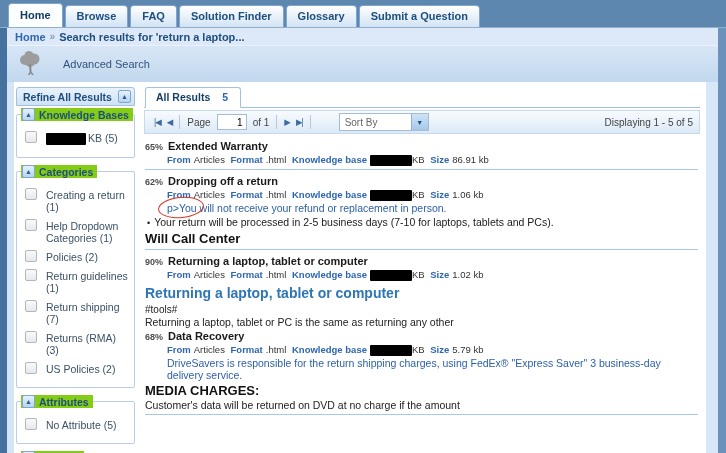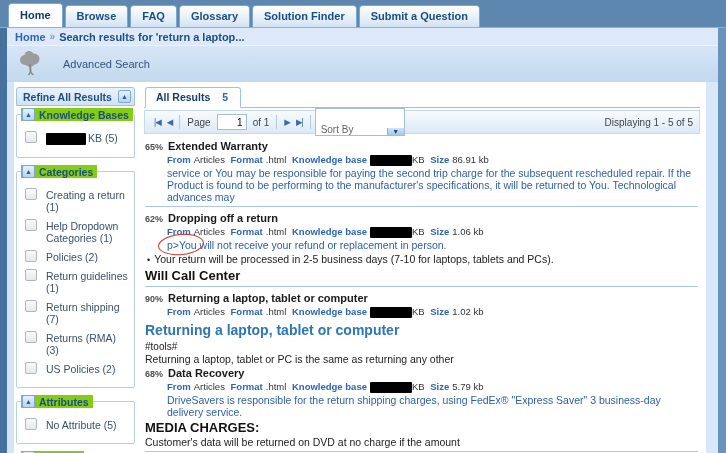--- a/index.html
+++ b/index.html
@@ -58,21 +58,21 @@
   .rtab { background:#fff; border:1px solid #9fc1e2; border-bottom:1px solid #fff; border-radius:3px 3px 0 0; margin-bottom:-1px;
           font-size:10.5px; font-weight:bold; color:#163f66; padding:3px 12px 0 10px; cursor:pointer; }
   .rtab-count { color:#2e66b2; margin-left:12px; }
 
   .toolbar { height:24px; margin-top:2px; background:linear-gradient(#f7fbfe,#dce9f6); border:1px solid #c7d9ec;
              display:flex; align-items:center; padding:0 6px; font-size:10px; color:#444; }
   .pgbtn { color:#3a6ba3; font-size:8.5px; letter-spacing:-1px; padding:0 3px; cursor:pointer; }
   .vsep { border-left:1px solid #b9c7d6; height:14px; margin:0 4px; }
   .pg-label { margin:0 3px; }
   .pg-input { width:30px; height:16px; border:1px solid #a5bcd6; font-size:10px; text-align:right; padding-right:3px; margin:0 3px; font-family:"Liberation Sans",sans-serif; }
-  .combo { display:flex; margin-left:0; height:28px; border:1px solid #a5bcd6; background:#fff; width:90px; cursor:pointer;align-items:flex-end; }
+  .combo { display:flex; margin-left:24px; height:18px; border:1px solid #a5bcd6; background:#fff; width:90px; cursor:pointer; }
   .combo-text { flex:1; font-size:10px; color:#666; padding:3px 0 0 5px; }
   .combo-trig { width:17px; background:linear-gradient(#cfe3f7,#a6c8e9); border-left:1px solid #8fb2d8; display:flex; align-items:center; justify-content:center; font-size:7px; color:#1d4e7e; }
   .displaying { margin-left:auto; font-size:10px; color:#444; }
 
   
   .results { padding:4px 2px 0 1px; }
   .title-row { display:flex; align-items:baseline; margin-top:2px; line-height:12px; }
   .pct { font-size:9px; font-weight:bold; color:#4d4d4d; margin-right:5px; }
   .rtitle { font-size:11px; font-weight:bold; color:#1a1a1a; cursor:pointer; }
   .meta { margin-left:22px; font-size:9.5px; line-height:11px; white-space:nowrap; margin-top:1px; }
@@ -95,22 +95,22 @@
   .circled .ellipse { position:absolute; left:-9px; top:-5px; width:46px; height:21px; border:1.6px solid #d63426;
                       border-radius:50%; transform:rotate(-5deg); pointer-events:none; }
 </style>
 </head>
 <body>
 
 <div class="topbar">
   <div class="tab active">Home</div>
   <div class="tab">Browse</div>
   <div class="tab">FAQ</div>
+  <div class="tab">Solution Finder</div>
   <div class="tab">Glossary</div>
-  <div class="tab">Solution Finder</div>
   <div class="tab">Submit a Question</div>
 </div>
 
 <div class="body-area">
   <div class="right-gutter"></div>
 
   <div class="crumb-bar">
     <span class="crumb-home">Home</span>
     <span class="crumb-sep">»</span>
     <span class="crumb-cur">Search results for 'return a laptop...</span>
@@ -237,21 +237,20 @@
           <div class="title-row">
             <span class="pct">65%</span>
             <span class="rtitle">Extended Warranty</span>
           </div>
           <div class="meta">
             <span class="ml">From</span><span class="mv">Articles</span>
             <span class="ml">Format</span><span class="mv">.html</span>
             <span class="ml">Knowledge base</span><span class="redact mt"></span><span class="mv kbsuf">KB</span>
             <span class="ml">Size</span><span class="mv">86.91 kb</span>
           </div>
-          <div class="snippet">service or You may be responsible for paying the second trip charge for the subsequent rescheduled repair. If the Product is found to be performing to the manufacturer's specifications, it will be returned to You. Technological advances may</div>
           <div class="sep"></div>
         </div>
 
         <div>
           <div class="title-row">
             <span class="pct">62%</span>
             <span class="rtitle">Dropping off a return</span>
           </div>
           <div class="meta">
             <span class="ml">From</span><span class="mv">Articles</span>

